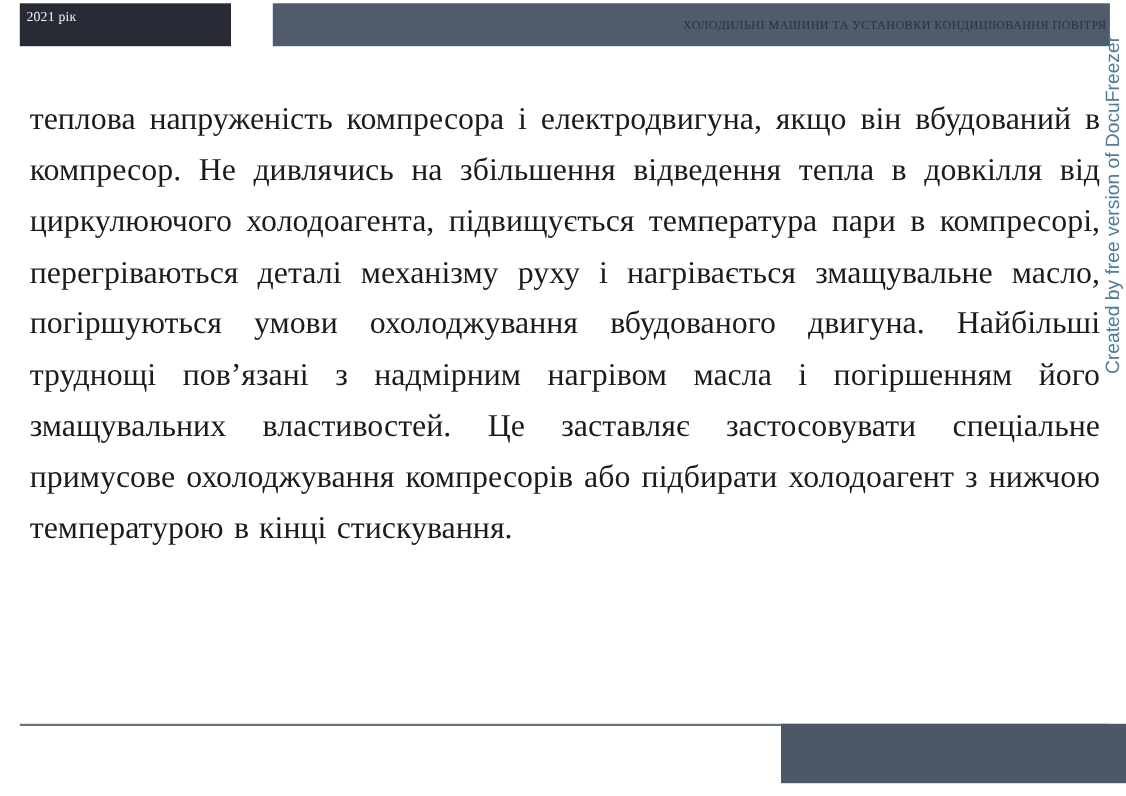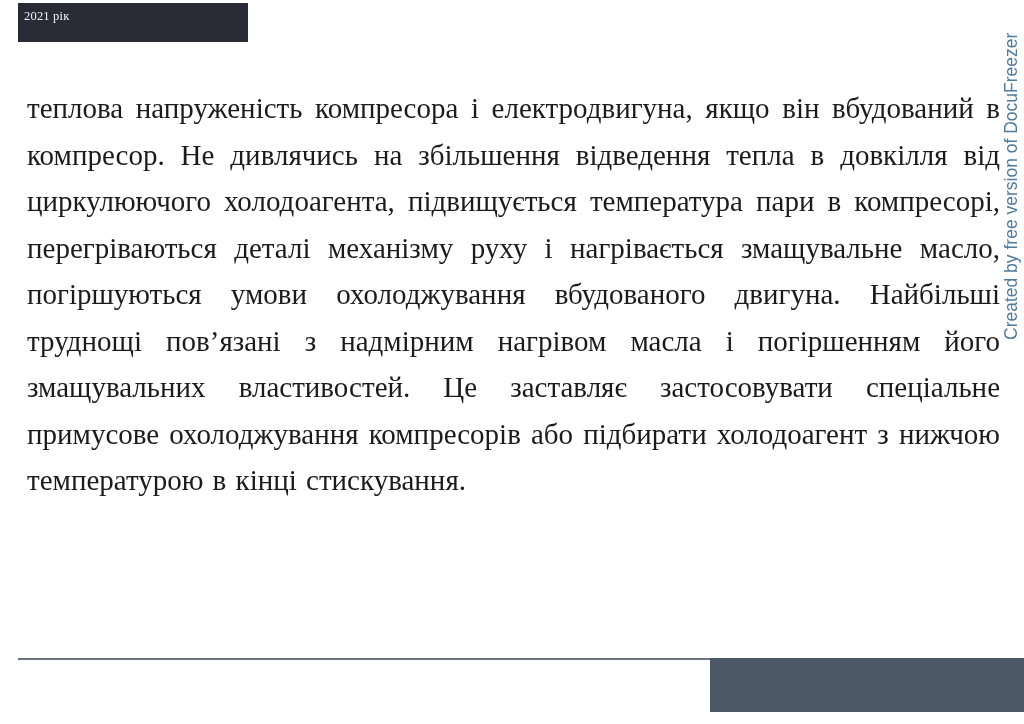--- a/index.html
+++ b/index.html
@@ -14,21 +14,21 @@
     background: var(--page-bg, #ffffff);
     overflow: hidden;
     font-family: "Liberation Serif", serif;
   }
 
   
   .header-year-box {
     position: absolute;
     left: 18px;
     top: 3px;
-    width: 230px;
+    width: 192px;
     height: 39px;
     background: var(--navy, #282a36);
     box-sizing: border-box;
     padding: 3px 0 0 6px;
   }
   .header-year-label {
     color: #f2f2f2;
     font-size: 12.5px;
     font-family: "Liberation Serif", serif;
     letter-spacing: 0.2px;
@@ -102,20 +102,23 @@
 </style>
 </head>
 <body>
 
 <div class="page">
 
   <div class="header-year-box">
     <span class="header-year-label">2021 рік</span>
   </div>
 
+  <div class="header-bar">
+    <span class="header-title">ХОЛОДИЛЬНІ МАШИНИ ТА УСТАНОВКИ КОНДИЦІЮВАННЯ ПОВІТРЯ</span>
+  </div>
 
   <div class="watermark">Created by free version of DocuFreezer</div>
 
   <p class="body-text">теплова напруженість компресора і електродвигуна, якщо він вбудований в компресор. Не дивлячись на збільшення відведення тепла в довкілля від циркулюючого холодоагента, підвищується температура пари в компресорі, перегріваються деталі механізму руху і нагрівається змащувальне масло, погіршуються умови охолоджування вбудованого двигуна. Найбільші труднощі пов’язані з надмірним нагрівом масла і погіршенням його змащувальних властивостей. Це заставляє застосовувати спеціальне примусове охолоджування компресорів або підбирати холодоагент з нижчою температурою в кінці стискування.</p>
 
   <div class="footer-line"></div>
   <div class="footer-rect"></div>
 
 </div>
 

